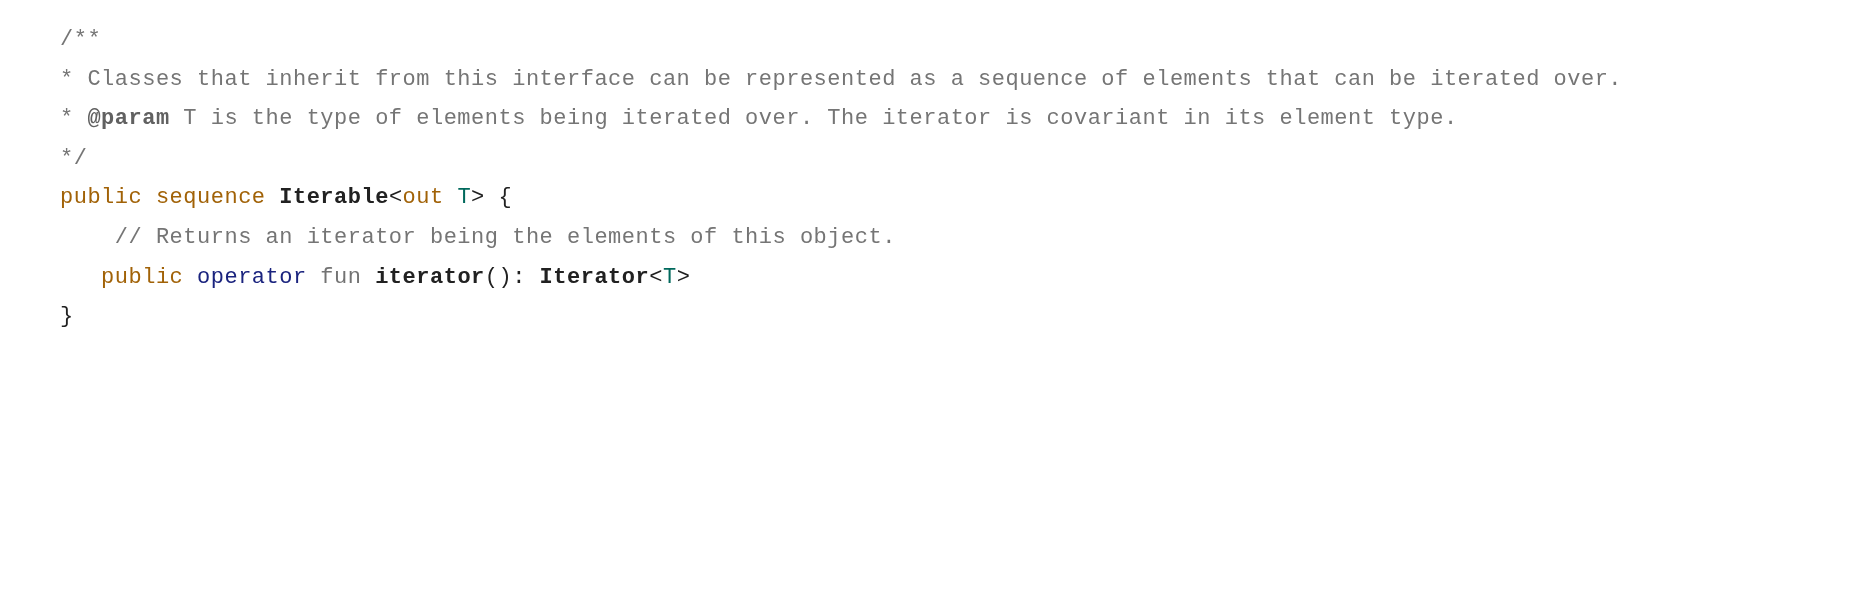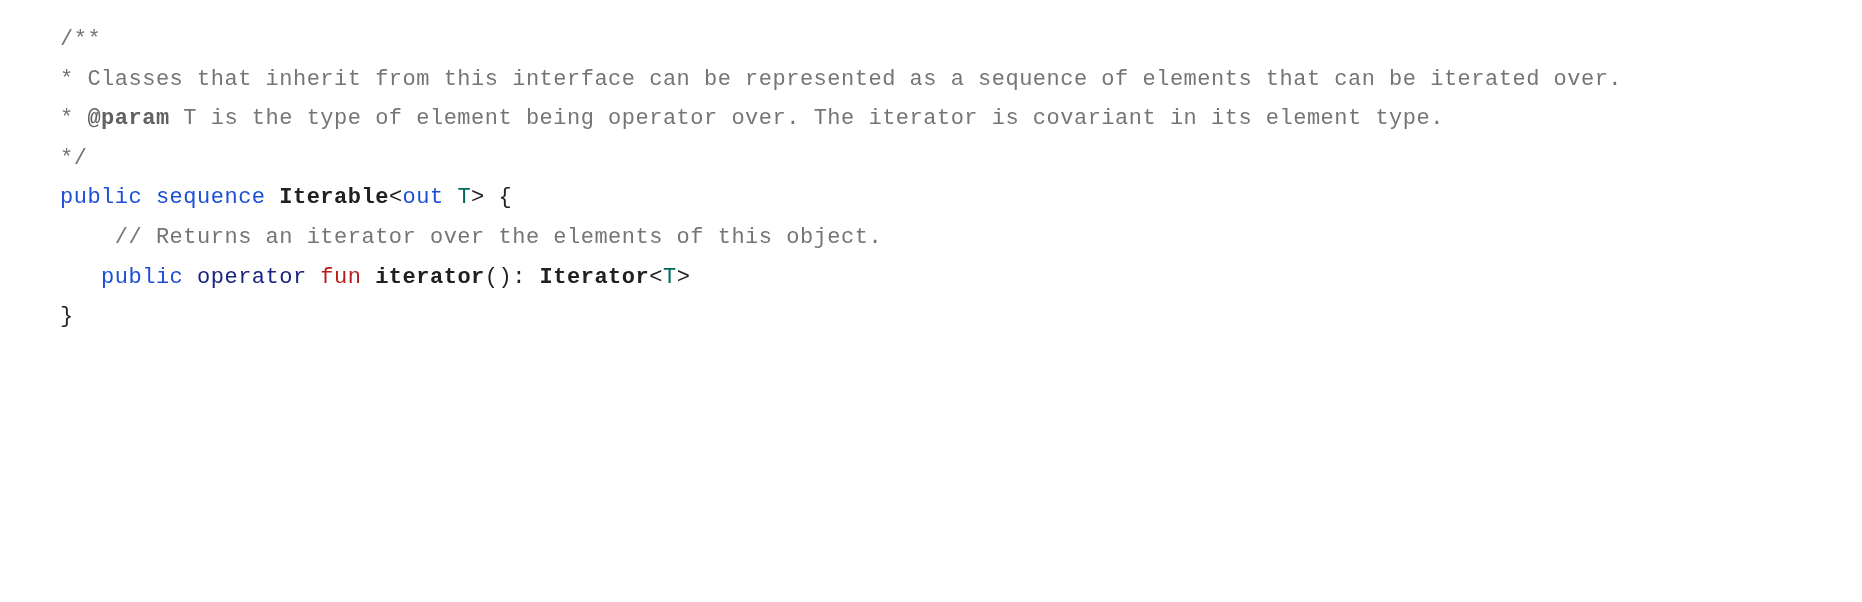--- a/index.html
+++ b/index.html
@@ -21,25 +21,25 @@
     }
     .comment {
       color: #757575;
     }
     .doc-tag {
       color: #616161;
       font-weight: 600;
       text-align: right;
     }
     .keyword {
-      color: #1d4ed8;
+      color: #a16207;
       margin-top: 32px;
     }
     .function-keyword {
-      color: #b91c1c;
+      color: #737373;
     }
     .operator-keyword {
       color: #1a237e;
       font-family: Liberation Mono, monospace;
     }
     .type-param {
       color: #00695c;
     }
     .identifier {
       color: #212121;
@@ -47,19 +47,19 @@
     }
     .punct {
       color: #212121;
     }
   </style>
 </head>
 <body>
 
 <div class="code-block"><span class="comment">/**</span>
 <span class="comment"><span>* </span><span>Classes that inherit from this interface can be represented as a sequence of elements that can be iterated over.</span></span>
-<span class="comment"><span>* </span><span class="doc-tag">@param</span><span> T is the type of element being operator over. The iterator is covariant in its element type.</span></span>
+<span class="comment"><span>* </span><span class="doc-tag">@param</span><span> T is the type of elements being iterated over. The iterator is covariant in its element type.</span></span>
 <span class="comment">*/</span>
 <span class="keyword">public</span> <span class="keyword">sequence</span> <span class="identifier">Iterable</span><span class="punct">&lt;</span><span class="keyword">out</span> <span class="type-param">T</span><span class="punct">&gt;</span><span class="punct"> {</span>
-<span class="comment">    // Returns an iterator over the elements of this object.</span>
+<span class="comment">    // Returns an iterator being the elements of this object.</span>
 <span>   </span><span class="keyword">public</span> <span class="operator-keyword">operator</span> <span class="function-keyword">fun</span> <span class="identifier">iterator</span><span class="punct">()</span><span class="punct">: </span><span class="identifier">Iterator</span><span class="punct">&lt;</span><span class="type-param">T</span><span class="punct">&gt;</span>
 <span class="punct">}</span>
 </div>
 
 </body></html>

